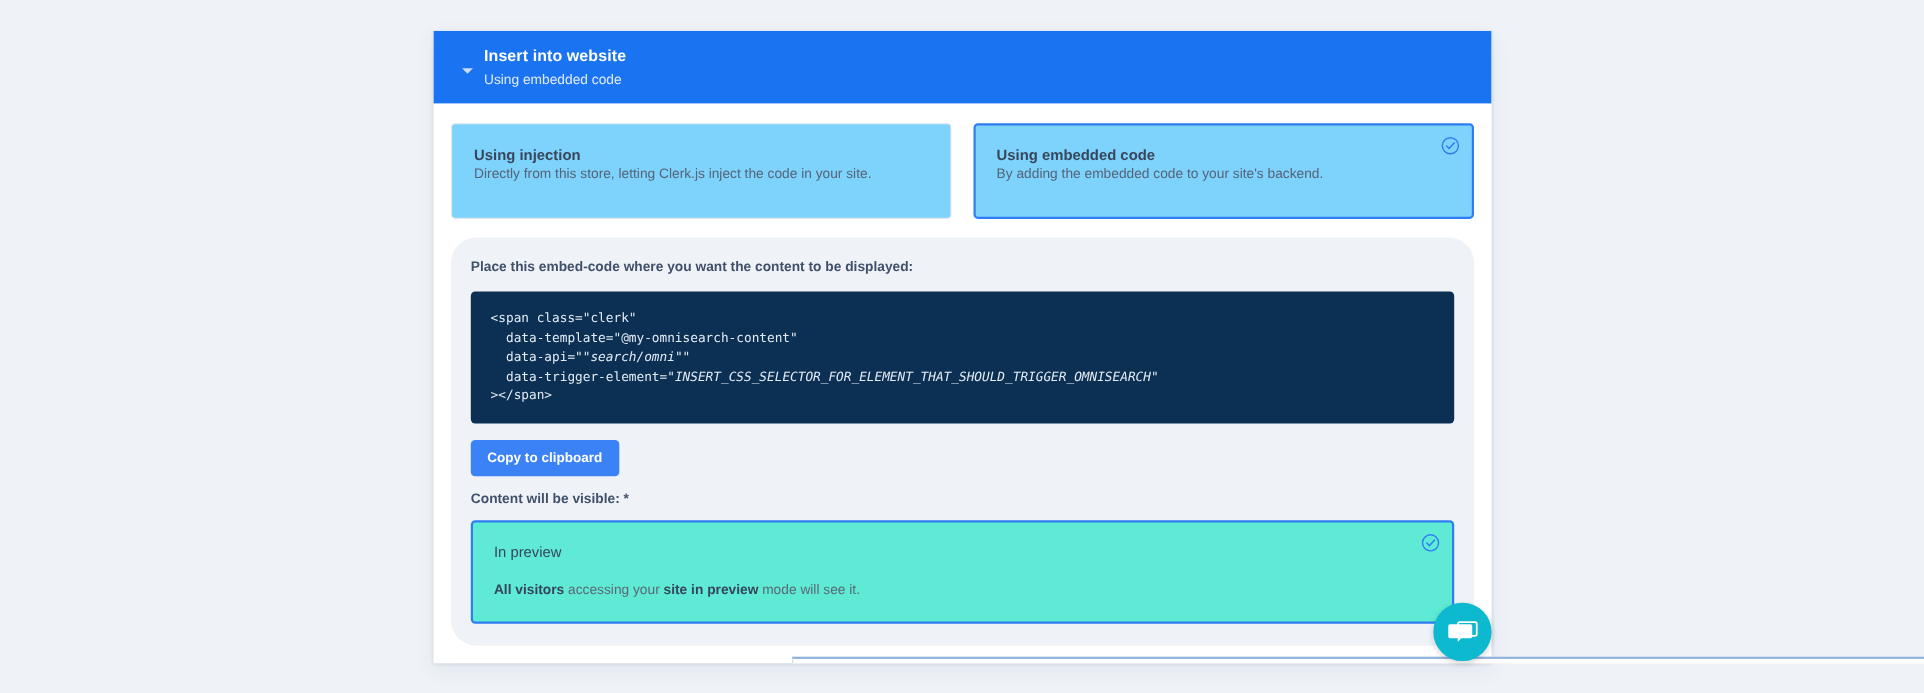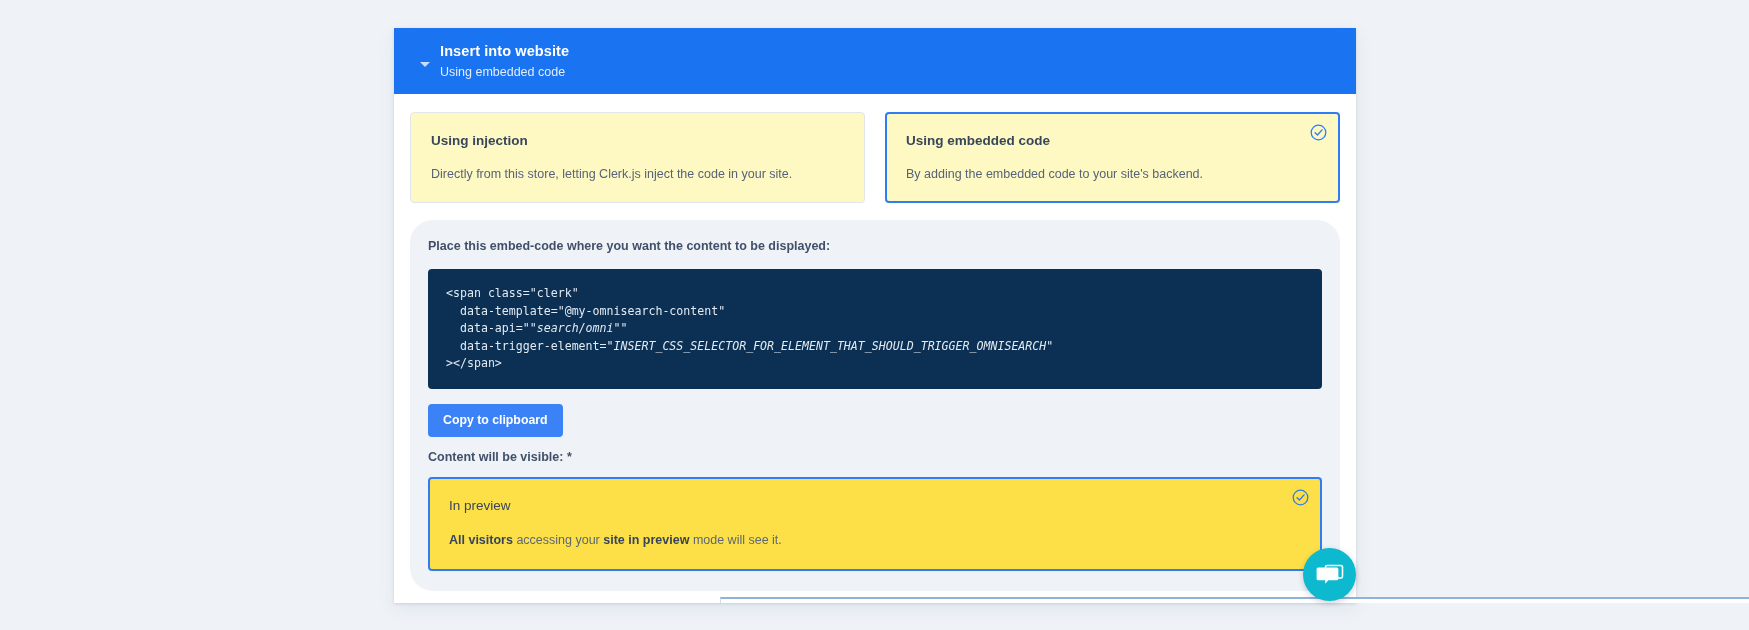--- a/index.html
+++ b/index.html
@@ -85,40 +85,40 @@
   }
 
   
   .card-row {
     display: flex;
     gap: 20px;
   }
   .opt-card {
     position: relative;
     flex: 1;
-    background: #fef9c3;
+    background: #7dd3fc;
     border: 1px solid #e1e6ed;
     border-radius: 4px;
     padding: 19px 20px 19px 20px;
     box-sizing: border-box;
     min-height: 87px;
     cursor: pointer;
   }
   .opt-card.selected {
     border: 2px solid #2f7df4;
     padding: 18px 19px 18px 19px;
   }
   .opt-title {
     font-size: 13.5px;
     font-weight: bold;
     color: #38465c;
     line-height: 18px;
   }
   .opt-desc {
-    margin-top: 16px;
+    margin-top: 0;
     font-size: 12.5px;
     color: #566378;
     line-height: 17px;
   }
   .check-badge {
     position: absolute;
     top: 10px;
     right: 11px;
     width: 17px;
     height: 17px;
@@ -178,21 +178,21 @@
   }
 
   .visible-row {
     margin-top: 11px;
     display: flex;
     gap: 22px;
   }
   .vis-card {
     position: relative;
     flex: 1;
-    background: #fde047;
+    background: #5eead4;
     border: 1px solid #dde3ec;
     border-radius: 4px;
     padding: 19px 20px 21px 20px;
     box-sizing: border-box;
     min-height: 90px;
     cursor: pointer;
   }
   .vis-card.selected {
     border: 2px solid #2f7df4;
     padding: 18px 19px 20px 19px;

